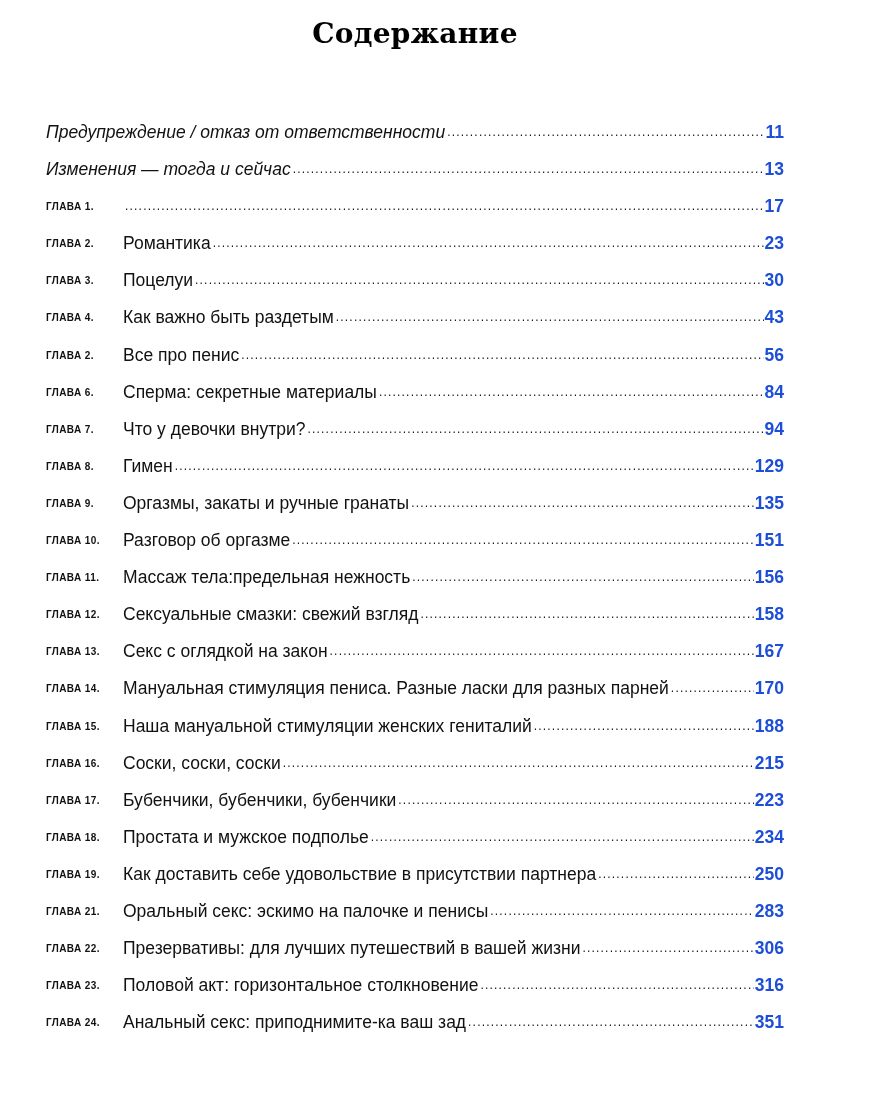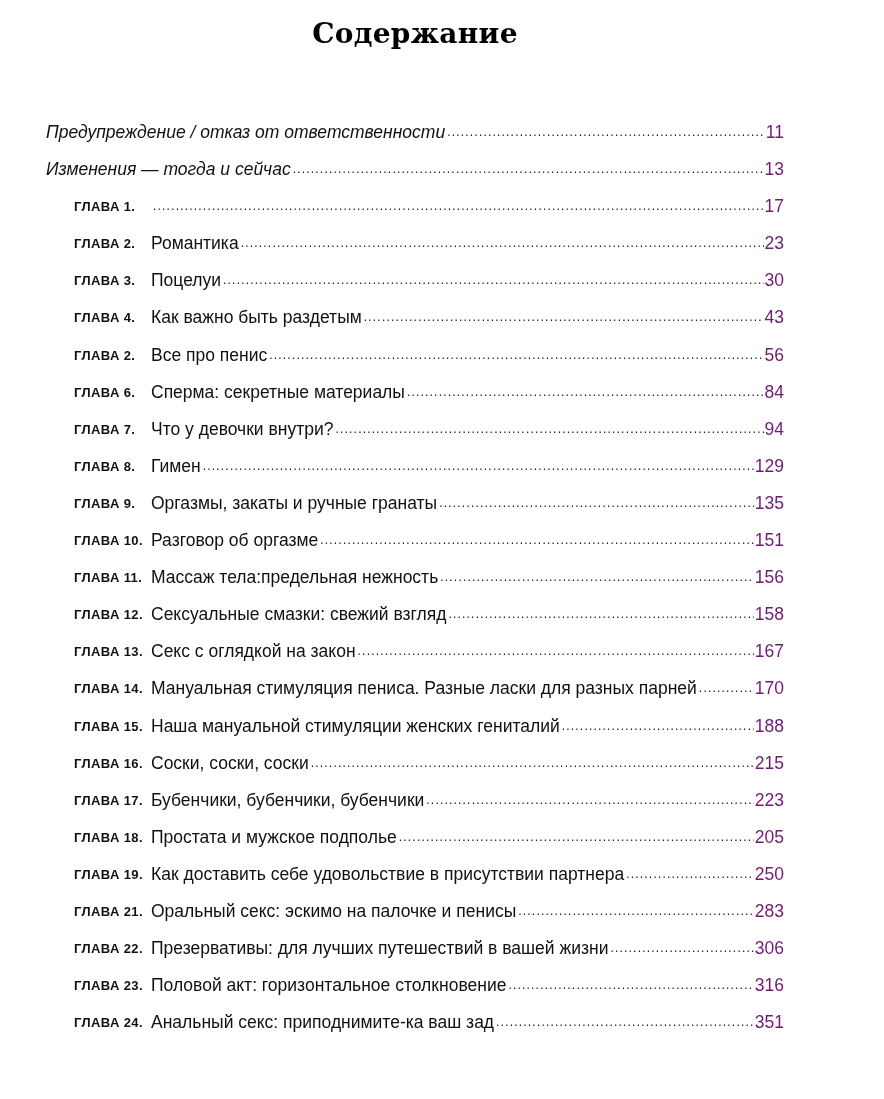--- a/index.html
+++ b/index.html
@@ -42,25 +42,24 @@
     line-height: 37.1px;
     font-size: 17.5px;
     white-space: nowrap;
   }
   .toc-row.italic .toc-title {
     font-style: italic;
   }
   .toc-label {
     flex: 0 0 auto;
     width: 77px;
-    font-size: 13px;
+    font-size: 10px;
     font-weight: bold;
     letter-spacing: 0.4px;
     color: #111;
-    margin-left: 28px;
   }
   .toc-title {
     flex: 0 0 auto;
     color: #111;
   }
   .toc-leader {
     flex: 1 1 auto;
     overflow: hidden;
     margin: 0 1px 0 2px;
     color: #111;
@@ -68,21 +67,22 @@
     letter-spacing: 1.2px;
     position: relative;
     top: 0px;
   }
   .toc-leader::after {
     content: "..................................................................................................................................................................................................................................................................";
   }
   .toc-page {
     flex: 0 0 auto;
     text-align: right;
-    color: #701a75;
+    color: #1d4ed8;
+    font-weight: bold;
   }
 </style>
 </head>
 <body>
 
 <h1 class="page-title">Содержание</h1>
 
 <div class="toc" id="toc">
   <div class="toc-row italic">
     <span class="toc-title">Предупреждение / отказ от ответственности</span>
@@ -193,21 +193,21 @@
     <div class="toc-row">
       <span class="toc-label">ГЛАВА 17.</span>
       <span class="toc-title">Бубенчики, бубенчики, бубенчики</span>
       <span class="toc-leader"></span>
       <span class="toc-page">223</span>
     </div>
     <div class="toc-row">
       <span class="toc-label">ГЛАВА 18.</span>
       <span class="toc-title">Простата и мужское подполье</span>
       <span class="toc-leader"></span>
-      <span class="toc-page">205</span>
+      <span class="toc-page">234</span>
     </div>
     <div class="toc-row">
       <span class="toc-label">ГЛАВА 19.</span>
       <span class="toc-title">Как доставить себе удовольствие в присутствии партнера</span>
       <span class="toc-leader"></span>
       <span class="toc-page">250</span>
     </div>
     <div class="toc-row">
       <span class="toc-label">ГЛАВА 21.</span>
       <span class="toc-title">Оральный секс: эскимо на палочке и пенисы</span>

